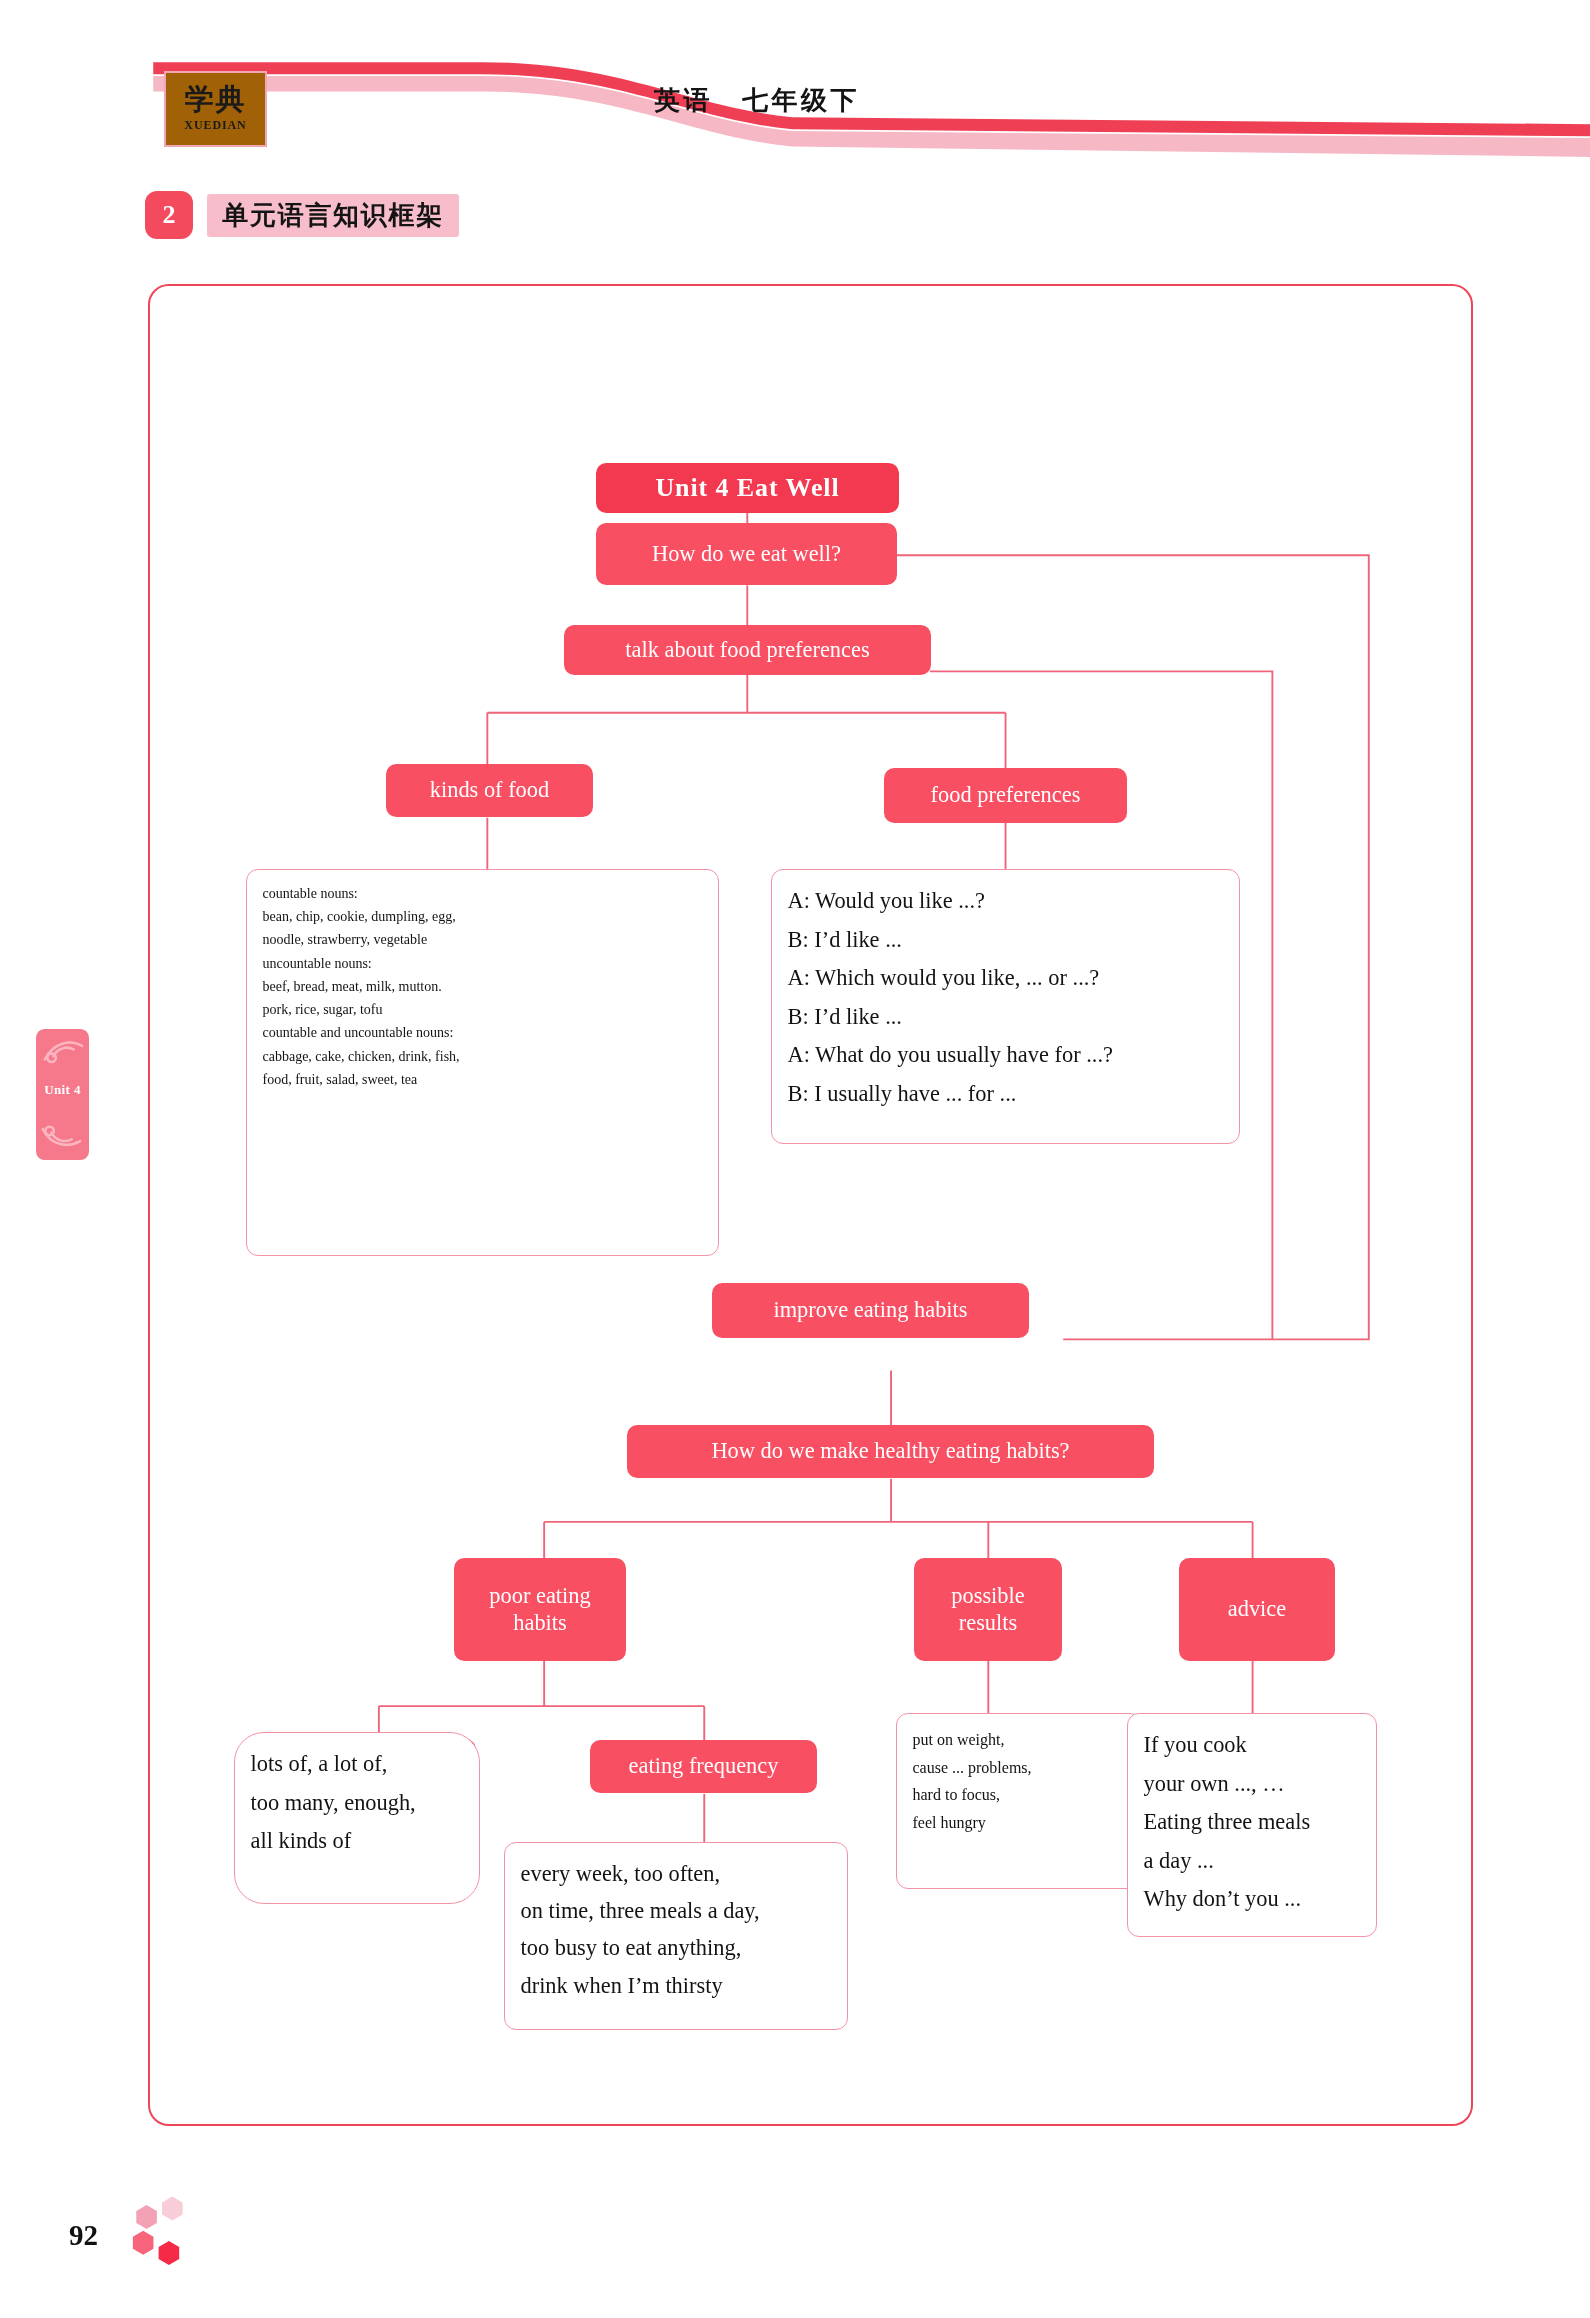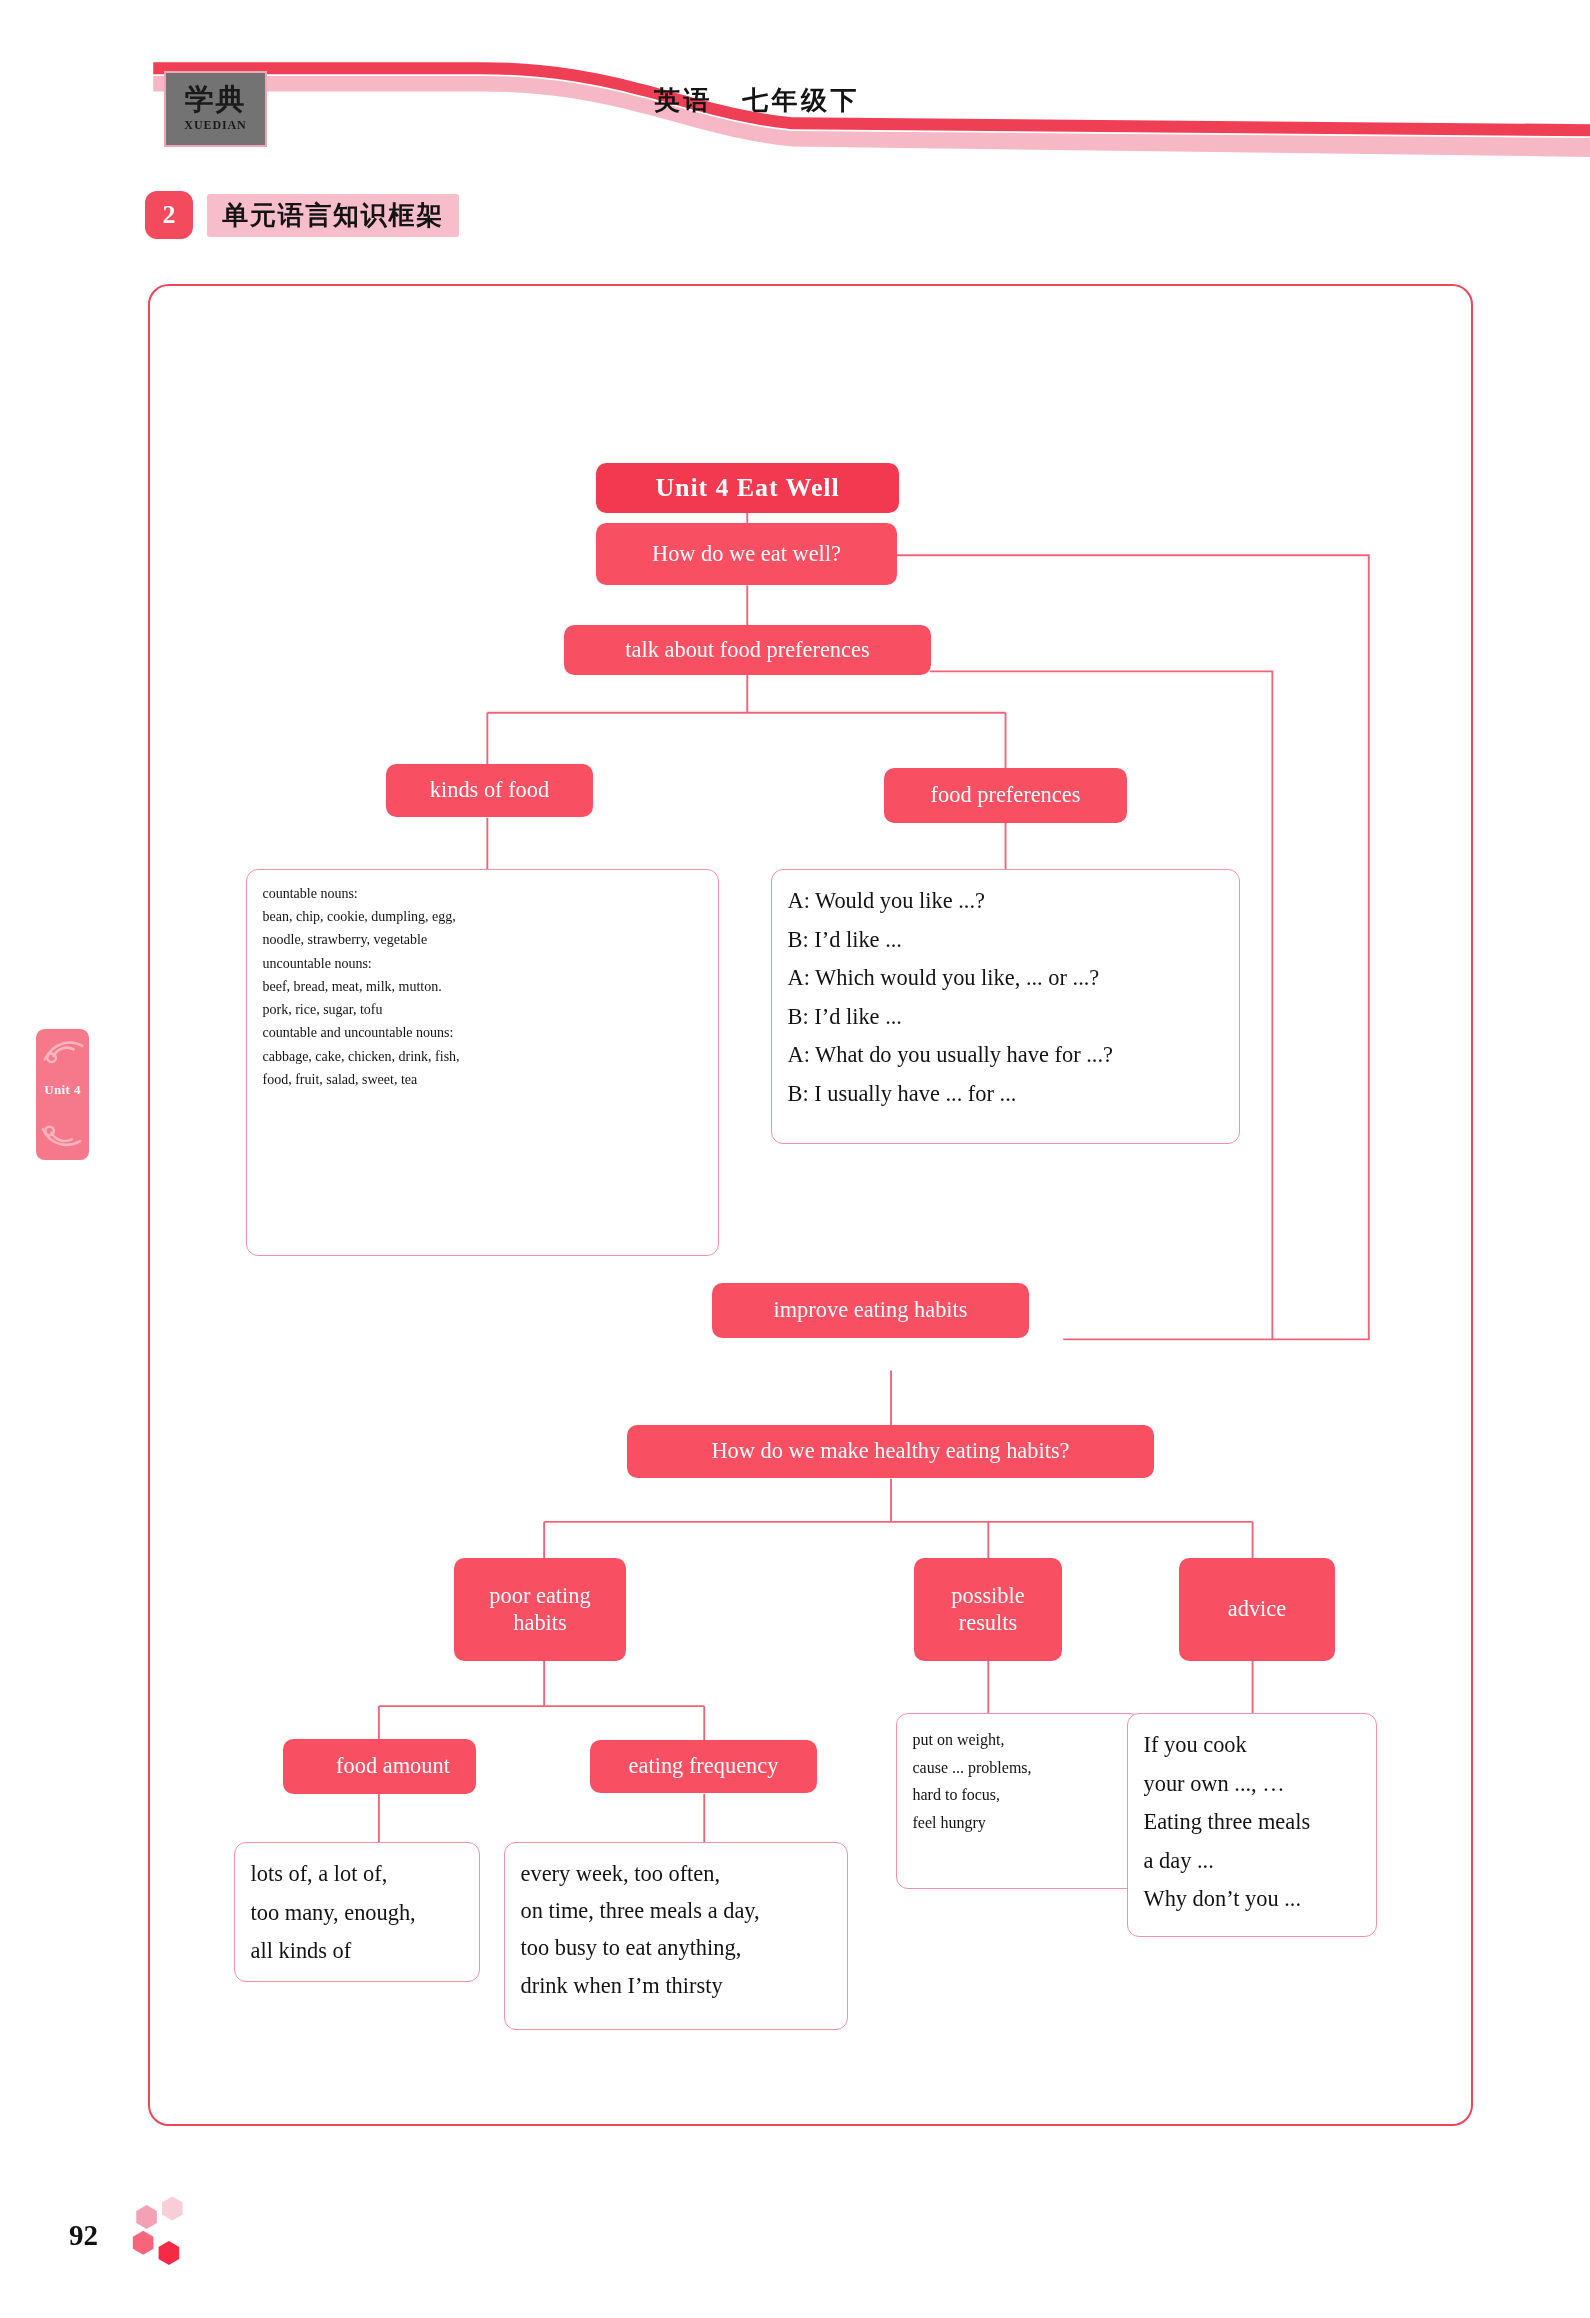--- a/index.html
+++ b/index.html
@@ -19,21 +19,21 @@
   .page-header {
     position: absolute;
     left: 0; top: 0;
     width: 1591px; height: 164px;
   }
   .header-ribbon { position: absolute; left: 0; top: 0; width: 1591px; height: 164px; }
   .logo-box {
     position: absolute;
     left: 164px; top: 71px;
     width: 103px; height: 76px;
-    background: #737373;
+    background: #a16207;
     border: 2.6px solid #f0a6b4;
     box-sizing: border-box;
     display: flex;
     flex-direction: column;
     align-items: center;
     justify-content: center;
     z-index: 5;
   }
   .logo-cn {
     font-family: "Liberation Serif", "DejaVu Serif", serif;
@@ -327,21 +327,21 @@
 </div>
 
 <div class="node red" style="left:283px; top:1739px; width:193px; height:55px;padding-left:27px;">
   <span>food amount</span>
 </div>
 
 <div class="node red" style="left:590px; top:1740px; width:227px; height:53px;">
   <span>eating frequency</span>
 </div>
 
-<div class="node white" style="left:234px; top:1842px; width:246px; height:140px; font-size:22.4px; line-height:1.72;">
+<div class="node white" style="left:234px; top:1732px; width:246px; height:172px; font-size:22.4px; line-height:1.72;border-radius:30px;">
   <span class="lines">lots of, a lot of,
 too many, enough,
 all kinds of</span>
 </div>
 
 <div class="node white" style="left:504px; top:1842px; width:344px; height:188px; font-size:22.4px; line-height:1.66;">
   <span class="lines">every week, too often,
 on time, three meals a day,
 too busy to eat anything,
 drink when I’m thirsty</span>

